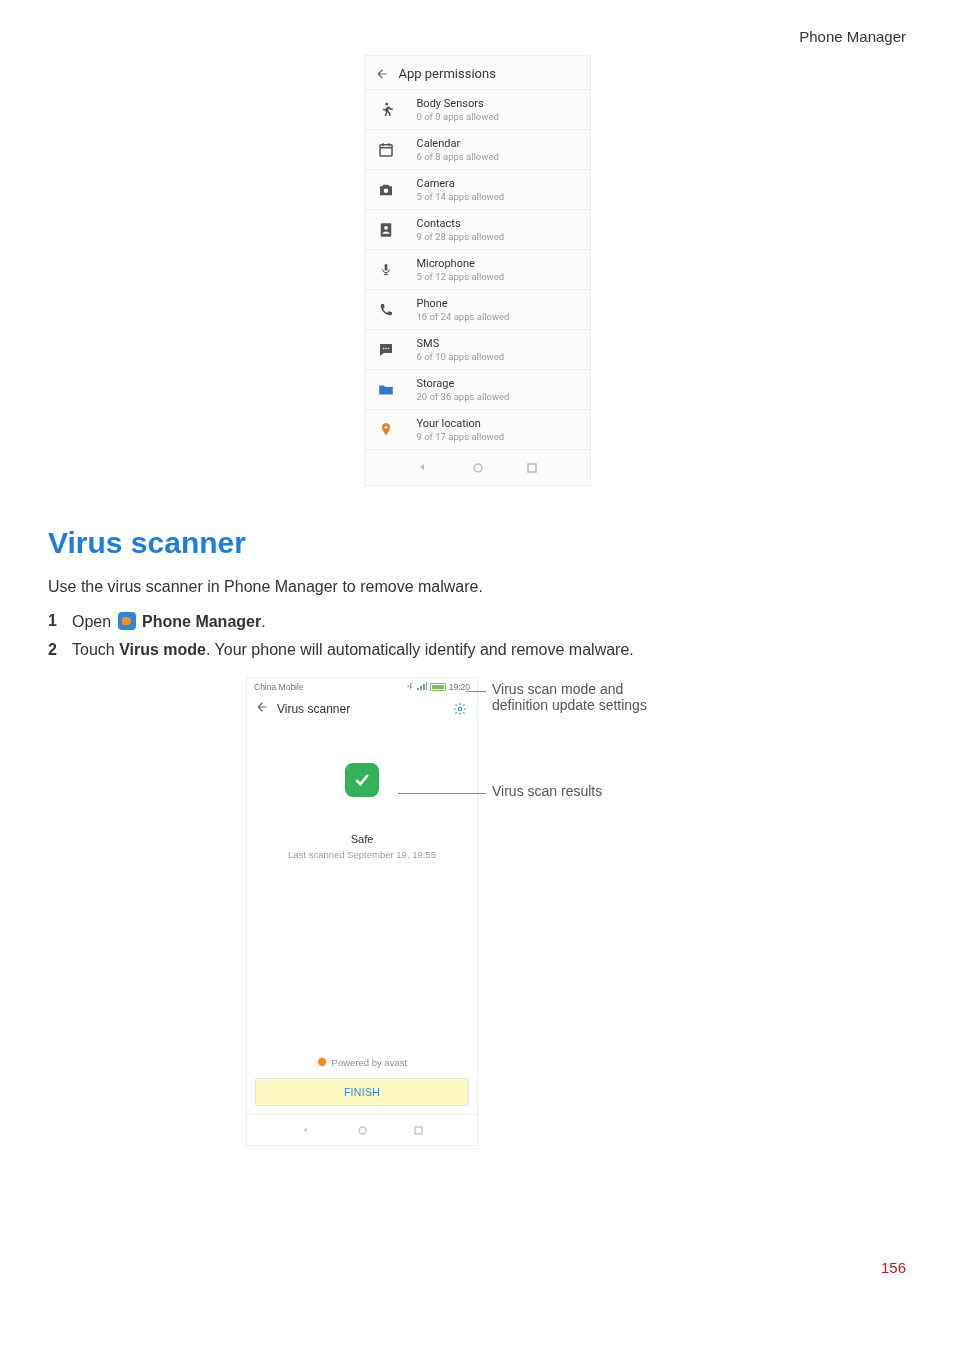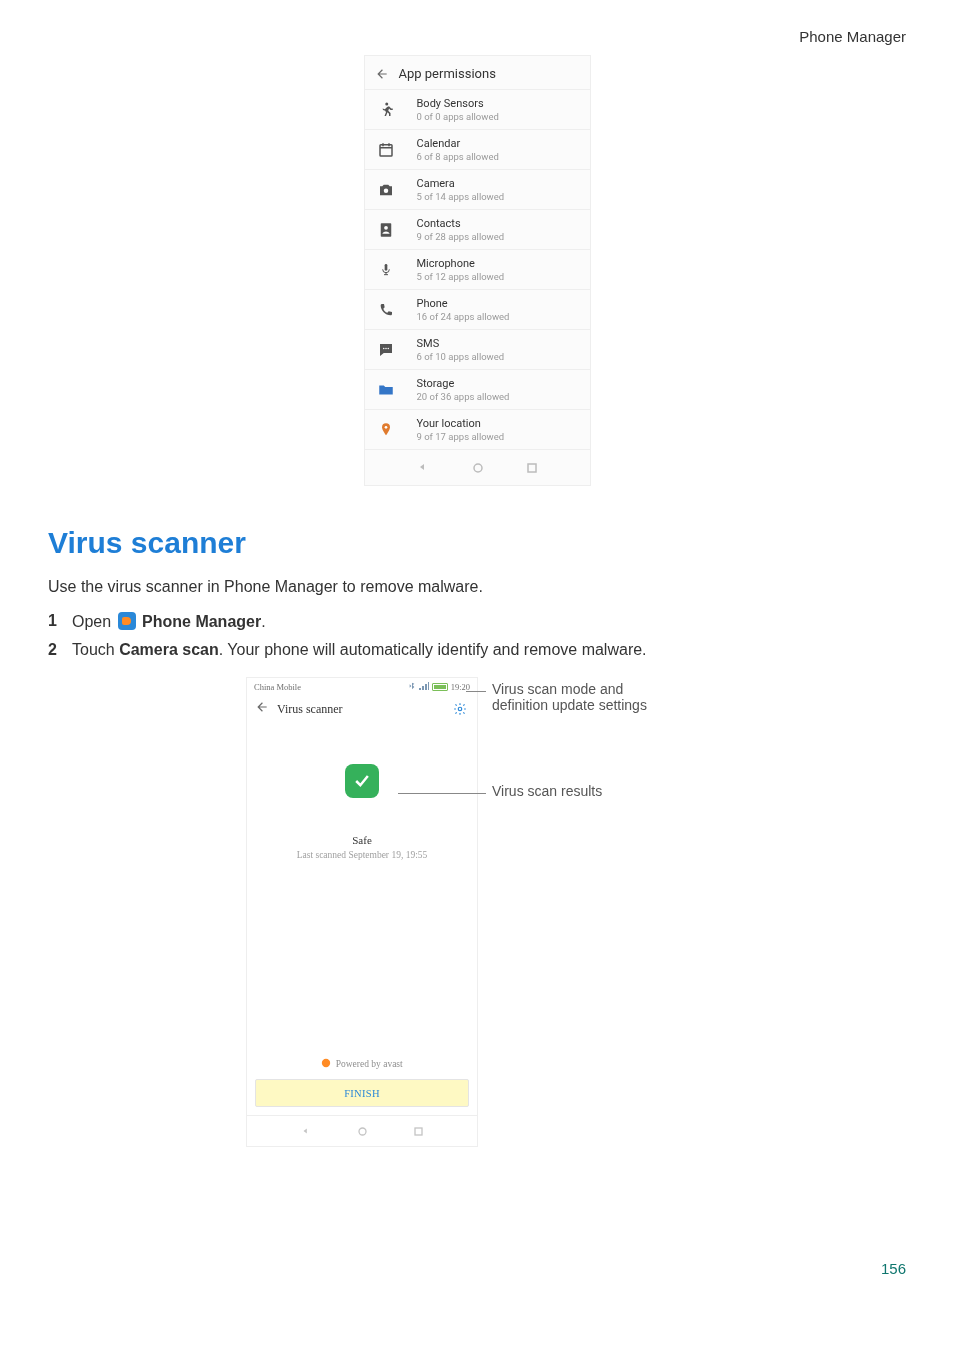--- a/index.html
+++ b/index.html
@@ -16,21 +16,21 @@
     text-align: right;
     font-size: 15px;
     color: #333;
     margin-bottom: 10px;
   }
   .page-number {
     position: absolute;
     bottom: 30px;
     right: 48px;
     font-size: 15px;
-    color: #0f766e;
+    color: #b91c1c;
   }
 
   
   .screenshot1-wrap {
     text-align: center;
     margin-bottom: 40px;
   }
   .screenshot1 {
     display: inline-block;
     width: 227px;
@@ -142,21 +142,21 @@
     margin-bottom: 120px;
   }
   .ss2-group {
     display: flex;
     align-items: flex-start;
   }
   .screenshot2 {
     width: 232px;
     border: 1px solid #eee;
     background: #fff;
-    font-family: Liberation Serif, serif;
+    font-family: Liberation Sans, sans-serif;
     display: flex;
     flex-direction: column;
   }
   .ss2-statusbar {
     display: flex;
     justify-content: space-between;
     align-items: center;
     padding: 3px 7px 1px 7px;
     font-size: 8.5px;
     color: #707070;
@@ -429,21 +429,21 @@
     <span class="step-num">1</span>
     <span class="step-body">
       <span>Open </span>
       <span class="app-icon"></span>
       <span class="bold">Phone Manager</span><span>.</span>
     </span>
   </li>
   <li>
     <span class="step-num">2</span>
     <span class="step-body">
-      <span>Touch </span><span class="bold">Camera scan</span><span>. Your phone will automatically identify and remove malware.</span>
+      <span>Touch </span><span class="bold">Virus mode</span><span>. Your phone will automatically identify and remove malware.</span>
     </span>
   </li>
 </ol>
 
 <div class="screenshot2-wrap">
   <div class="ss2-group">
     <div class="screenshot2">
       <div class="ss2-statusbar">
         <span>China Mobile</span>
         <span class="ss2-status-right">

